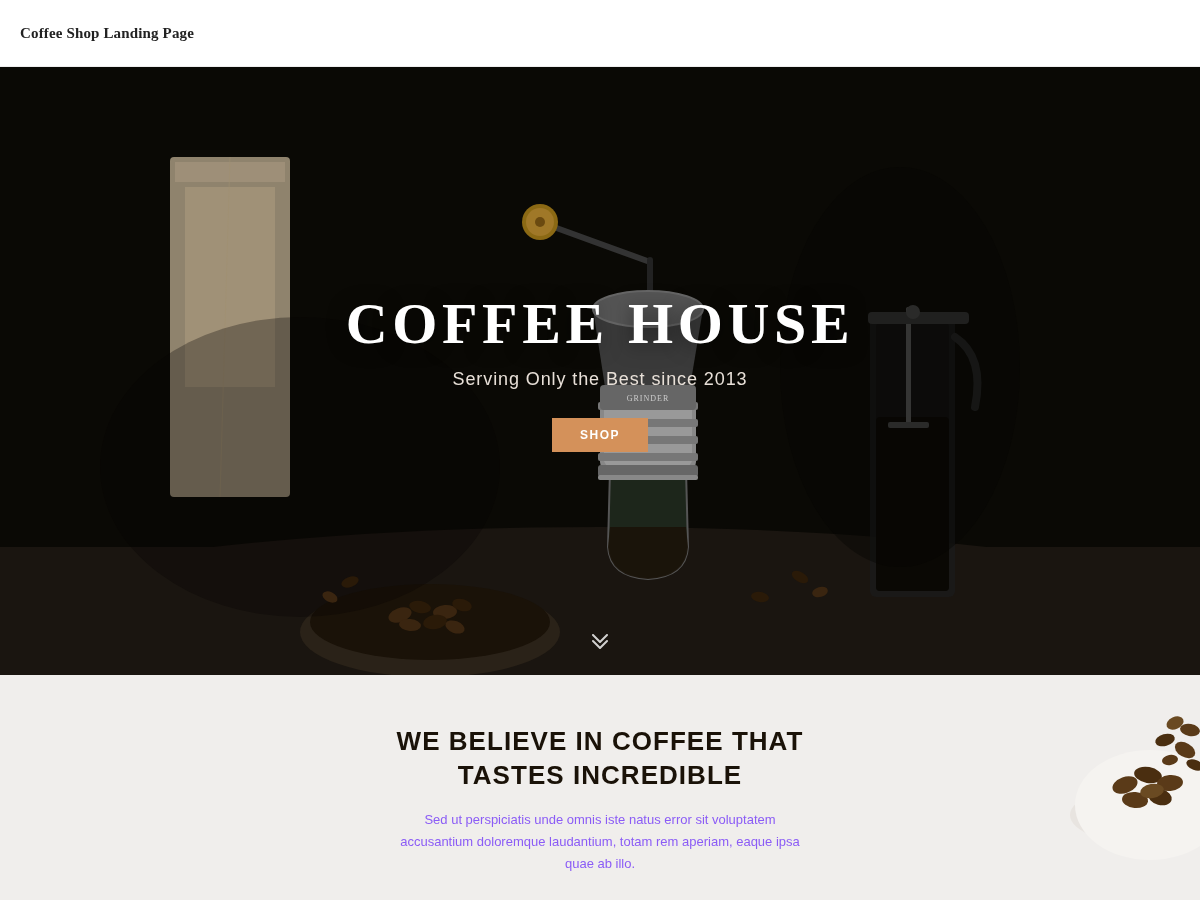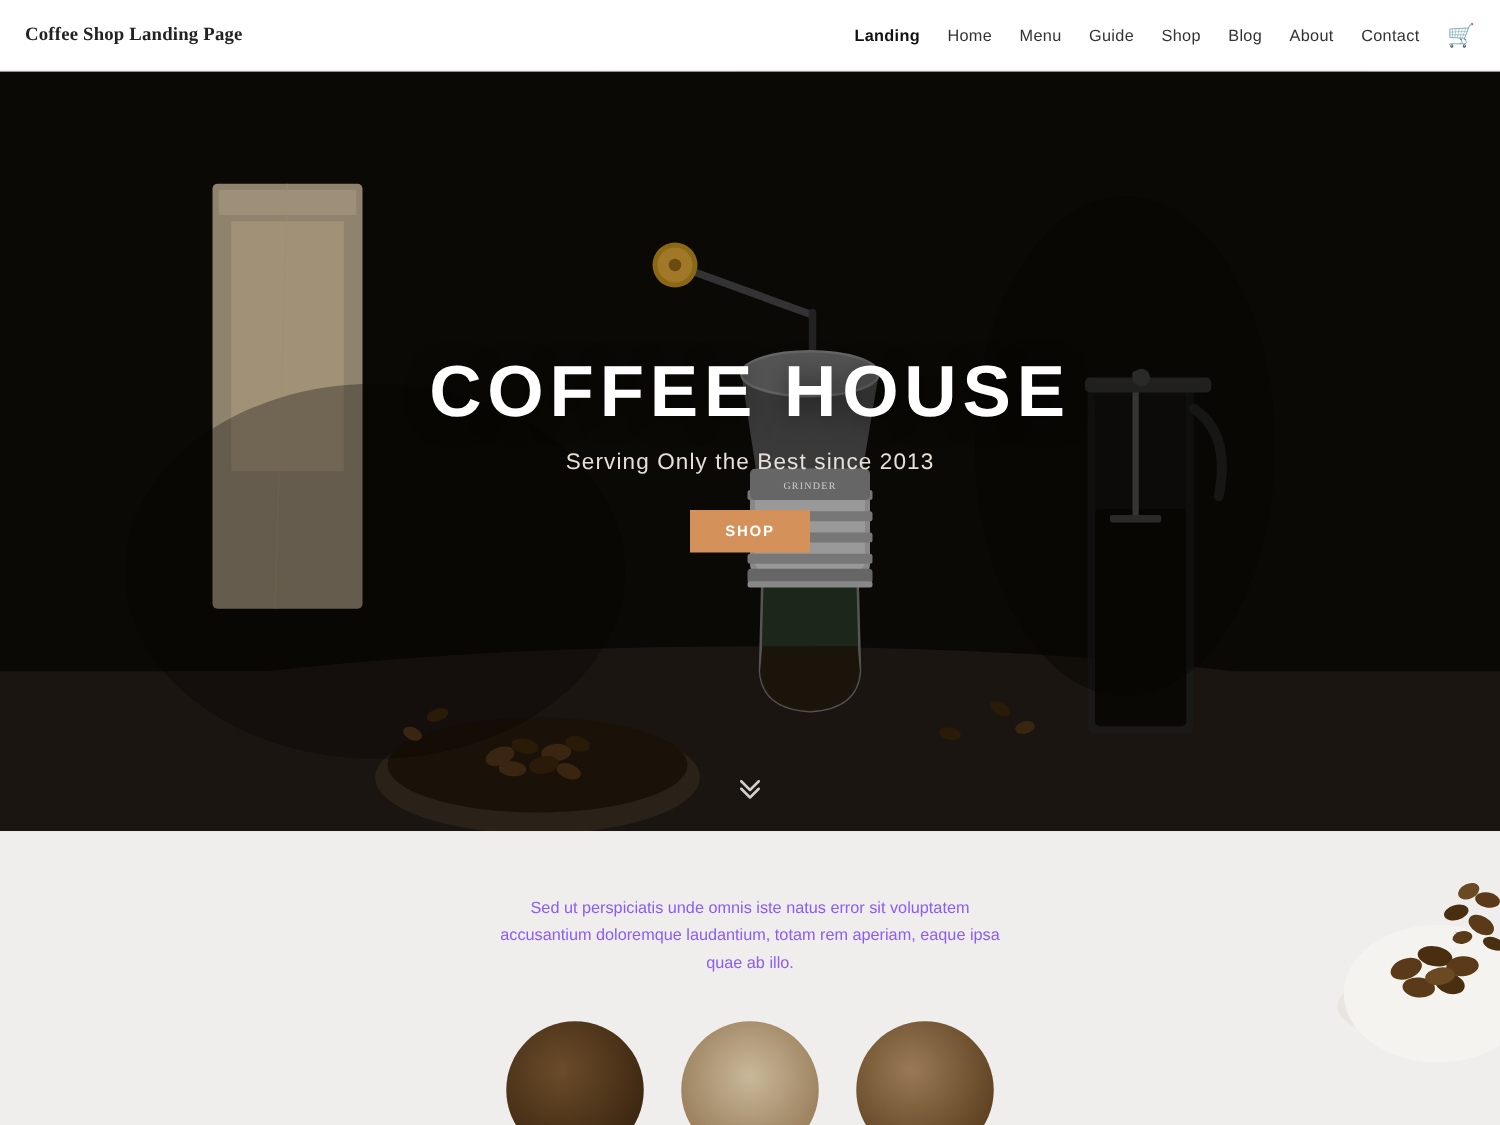--- a/index.html
+++ b/index.html
@@ -4,21 +4,21 @@
   <style>
     * { margin: 0; padding: 0; box-sizing: border-box; }
     body { font-family: 'Georgia', serif; width: 1200px; overflow-x: hidden; }
 
     
     header {
       display: flex;
       align-items: center;
       justify-content: space-between;
       padding: 0 20px;
-      height: 57px;
+      height: 67px;
       background: #fff;
       border-bottom: 1px solid #eee;
       position: relative;
       z-index: 100;
     }
     .site-title {
       font-size: 15px;
       font-weight: 600;
       color: #222;
       letter-spacing: 0.01em;
@@ -74,21 +74,21 @@
       position: relative;
       z-index: 10;
       text-align: center;
       color: #fff;
     }
     .hero-title {
       font-size: 58px;
       font-weight: 900;
       letter-spacing: 0.08em;
       color: #fff;
-      font-family: Liberation Sans, sans-serif;
+      font-family: Liberation Serif, serif;
       text-transform: uppercase;
       margin-bottom: 12px;
       text-shadow: 0 2px 20px rgba(0,0,0,0.5);
     }
     .hero-subtitle {
       font-size: 18px;
       color: #e8e0d8;
       letter-spacing: 0.05em;
       margin-bottom: 28px;
       font-family: Arial, sans-serif;
@@ -192,31 +192,20 @@
       height: 110px;
       border-radius: 50%;
       background: radial-gradient(circle at 40% 35%, #9a7a55, #4a2e10);
     }
   </style>
 </head>
 <body>
 
 <header>
   <span class="site-title">Coffee Shop Landing Page</span>
-  <nav>
-    <a href="#" class="active">Landing</a>
-    <a href="#">Home</a>
-    <a href="#">Menu</a>
-    <a href="#">Guide</a>
-    <a href="#">Shop</a>
-    <a href="#">Blog</a>
-    <a href="#">About</a>
-    <a href="#">Contact</a>
-    <span class="cart-icon">🛒</span>
-  </nav>
 </header>
 
 <section class="hero">
 
   <div class="hero-bg"></div>
 
   <svg class="coffee-scene" viewBox="0 0 1200 608" preserveAspectRatio="xMidYMid slice">
 
     <rect width="1200" height="608" fill="#0a0905"></rect>
 
@@ -334,20 +323,21 @@
     <ellipse cx="152" cy="116" rx="12" ry="7" fill="#6a4a22" transform="rotate(-10 152 116)"></ellipse>
 
     <ellipse cx="185" cy="75" rx="11" ry="7" fill="#5a3a18" transform="rotate(30 185 75)"></ellipse>
     <ellipse cx="165" cy="65" rx="10" ry="6" fill="#4a2e10" transform="rotate(-15 165 65)"></ellipse>
     <ellipse cx="190" cy="55" rx="10" ry="6" fill="#5a3a18" transform="rotate(10 190 55)"></ellipse>
     <ellipse cx="175" cy="48" rx="9" ry="6" fill="#6a4a22" transform="rotate(-25 175 48)"></ellipse>
     <ellipse cx="195" cy="90" rx="9" ry="5" fill="#4a2e10" transform="rotate(20 195 90)"></ellipse>
     <ellipse cx="170" cy="85" rx="8" ry="5" fill="#5a3a18" transform="rotate(-10 170 85)"></ellipse>
   </svg>
 
+  <h2 class="lower-heading">WE BELIEVE IN COFFEE THAT TASTES INCREDIBLE</h2>
   <p class="lower-text">Sed ut perspiciatis unde omnis iste natus error sit voluptatem accusantium doloremque laudantium, totam rem aperiam, eaque ipsa quae ab illo.</p>
 
   <div class="circles-row">
     <div class="circle-coffee"></div>
     <div class="circle-light"></div>
     <div class="circle-medium"></div>
   </div>
 </section>
 
 </body></html>

